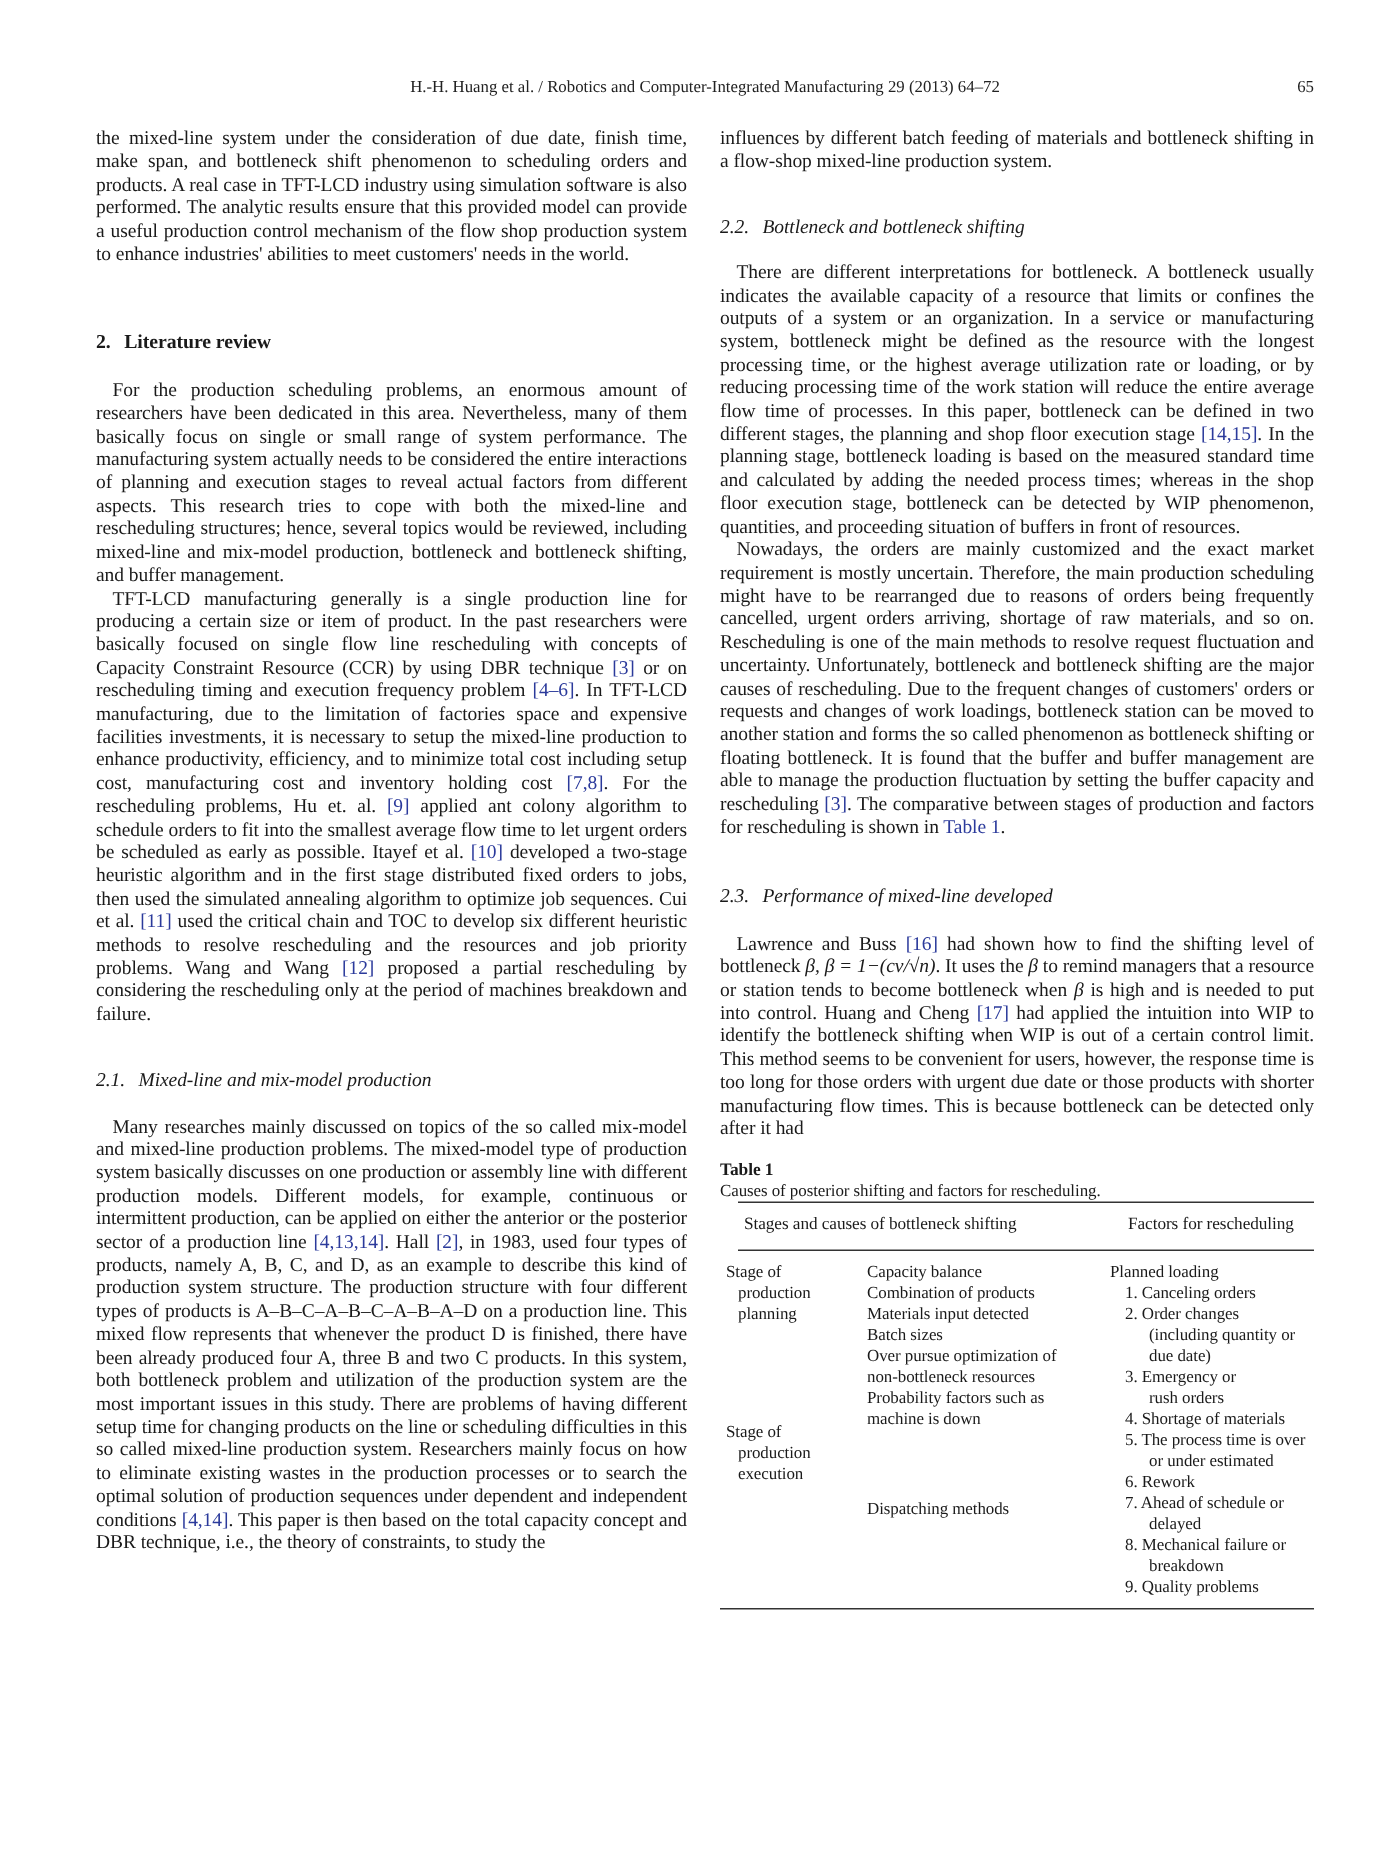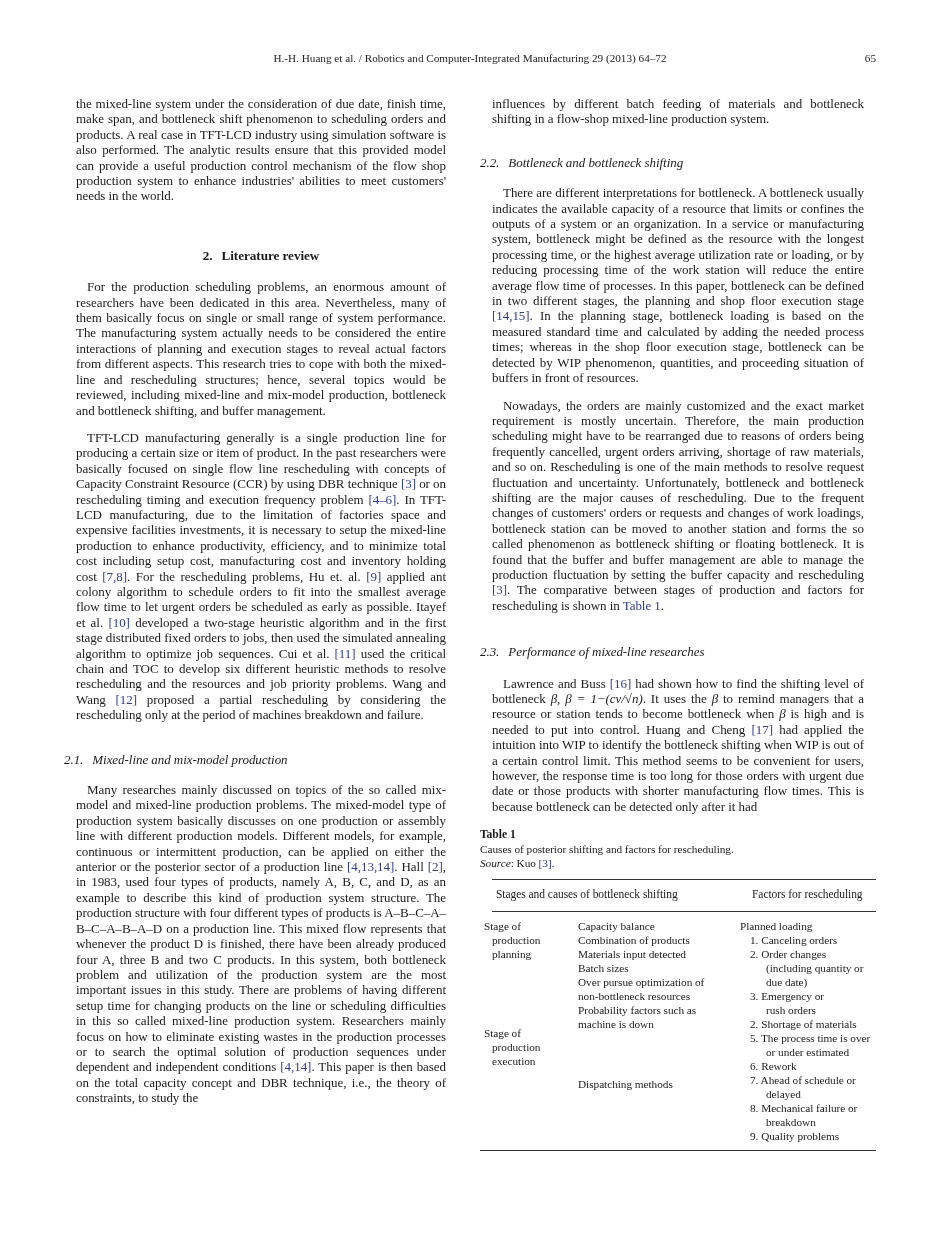--- a/index.html
+++ b/index.html
@@ -28,27 +28,27 @@
   .col {
     position: absolute;
     top: 84px;
     font-size: 13px;
     line-height: 15.4px;
     text-align: justify;
     letter-spacing: -0.05px;
   }
   .col-left  { left: 64px;  width: 394px; }
   .col-right { left: 480px; width: 396px; }
-  p.para { margin: 12px; }
+  p.para { margin: 0; }
   p.indent { text-indent: 11px; }
   .h2 {
     font-weight: bold;
     font-size: 13.2px;
     margin: 44px 0 16px 0;
-    text-align: center;
+    text-align: left;
   }
   .h3 {
     font-style: italic;
     font-size: 13px;
     text-align: left;
   }
   .h3.first { margin: 29px 0 15px 0; }
   .h-gap { margin-left: 9px; }
   .mt-22 { margin-top: 28px; margin-bottom: 15px; }
   .mt-23 { margin-top: 31px; margin-bottom: 16px; }
@@ -116,31 +116,28 @@
 
     <div class="h3 mt-22">
       <span>2.2.</span><span class="h-gap">Bottleneck and bottleneck shifting</span>
     </div>
 
     <p class="para indent"><span>There are different interpretations for bottleneck. A bottleneck usually indicates the available capacity of a resource that limits or confines the outputs of a system or an organization. In a service or manufacturing system, bottleneck might be defined as the resource with the longest processing time, or the highest average utilization rate or loading, or by reducing processing time of the work station will reduce the entire average flow time of processes. In this paper, bottleneck can be defined in two different stages, the planning and shop floor execution stage </span><span class="cite">[14,15]</span><span>. In the planning stage, bottleneck loading is based on the measured standard time and calculated by adding the needed process times; whereas in the shop floor execution stage, bottleneck can be detected by WIP phenomenon, quantities, and proceeding situation of buffers in front of resources.</span></p>
 
     <p class="para indent"><span>Nowadays, the orders are mainly customized and the exact market requirement is mostly uncertain. Therefore, the main production scheduling might have to be rearranged due to reasons of orders being frequently cancelled, urgent orders arriving, shortage of raw materials, and so on. Rescheduling is one of the main methods to resolve request fluctuation and uncertainty. Unfortunately, bottleneck and bottleneck shifting are the major causes of rescheduling. Due to the frequent changes of customers' orders or requests and changes of work loadings, bottleneck station can be moved to another station and forms the so called phenomenon as bottleneck shifting or floating bottleneck. It is found that the buffer and buffer management are able to manage the production fluctuation by setting the buffer capacity and rescheduling </span><span class="cite">[3]</span><span>. The comparative between stages of production and factors for rescheduling is shown in </span><span class="cite">Table 1</span><span>.</span></p>
 
     <div class="h3 mt-23">
-      <span>2.3.</span><span class="h-gap">Performance of mixed-line researches</span>
+      <span>2.3.</span><span class="h-gap">Performance of mixed-line developed</span>
     </div>
 
     <p class="para indent"><span>Lawrence and Buss </span><span class="cite">[16]</span><span> had shown how to find the shifting level of bottleneck </span><span class="math">β, β = 1−(cv/√n)</span><span>. It uses the </span><span class="math">β</span><span> to remind managers that a resource or station tends to become bottleneck when </span><span class="math">β</span><span> is high and is needed to put into control. Huang and Cheng </span><span class="cite">[17]</span><span> had applied the intuition into WIP to identify the bottleneck shifting when WIP is out of a certain control limit. This method seems to be convenient for users, however, the response time is too long for those orders with urgent due date or those products with shorter manufacturing flow times. This is because bottleneck can be detected only after it had</span></p>
 
     <div class="table1">
       <div class="tbl-label">Table 1</div>
       <div class="tbl-caption">Causes of posterior shifting and factors for rescheduling.</div>
-      <div class="tbl-source">
-        <span class="src-label">Source</span><span>: Kuo </span><span class="cite">[3]</span><span>.</span>
-      </div>
 
       <div class="tbl-header">
         <div>Stages and causes of bottleneck shifting</div>
         <div>Factors for rescheduling</div>
       </div>
 
       <div class="tbl-body">
         <div>
             <div>Stage of</div>
             <div class="ind">production</div>
@@ -161,21 +158,21 @@
             <div class="gap-dispatch">Dispatching methods</div>
           </div>
         <div>
             <div>Planned loading</div>
             <div class="num">1. Canceling orders</div>
             <div class="num">2. Order changes</div>
             <div class="cont">(including quantity or</div>
             <div class="cont">due date)</div>
             <div class="num">3. Emergency or</div>
             <div class="cont">rush orders</div>
-            <div class="num">2. Shortage of materials</div>
+            <div class="num">4. Shortage of materials</div>
             <div class="num">5. The process time is over</div>
             <div class="cont">or under estimated</div>
             <div class="num">6. Rework</div>
             <div class="num">7. Ahead of schedule or</div>
             <div class="cont">delayed</div>
             <div class="num">8. Mechanical failure or</div>
             <div class="cont">breakdown</div>
             <div class="num">9. Quality problems</div>
           </div>
       </div>

